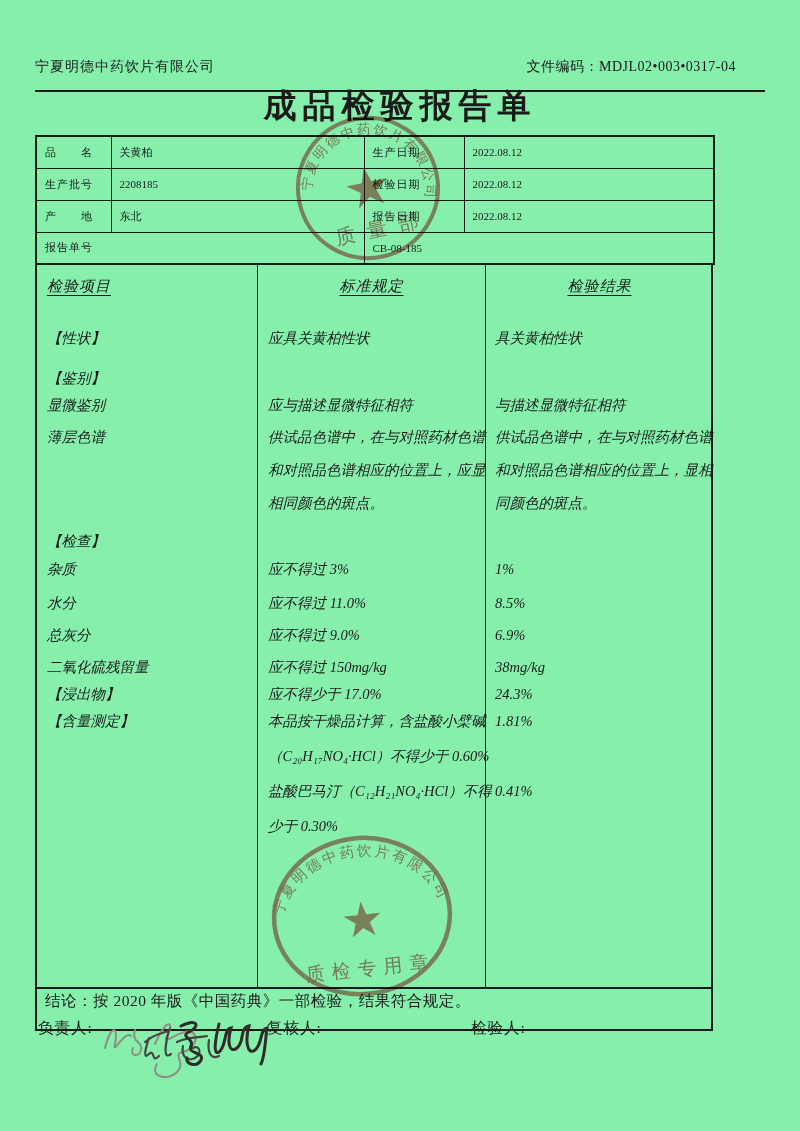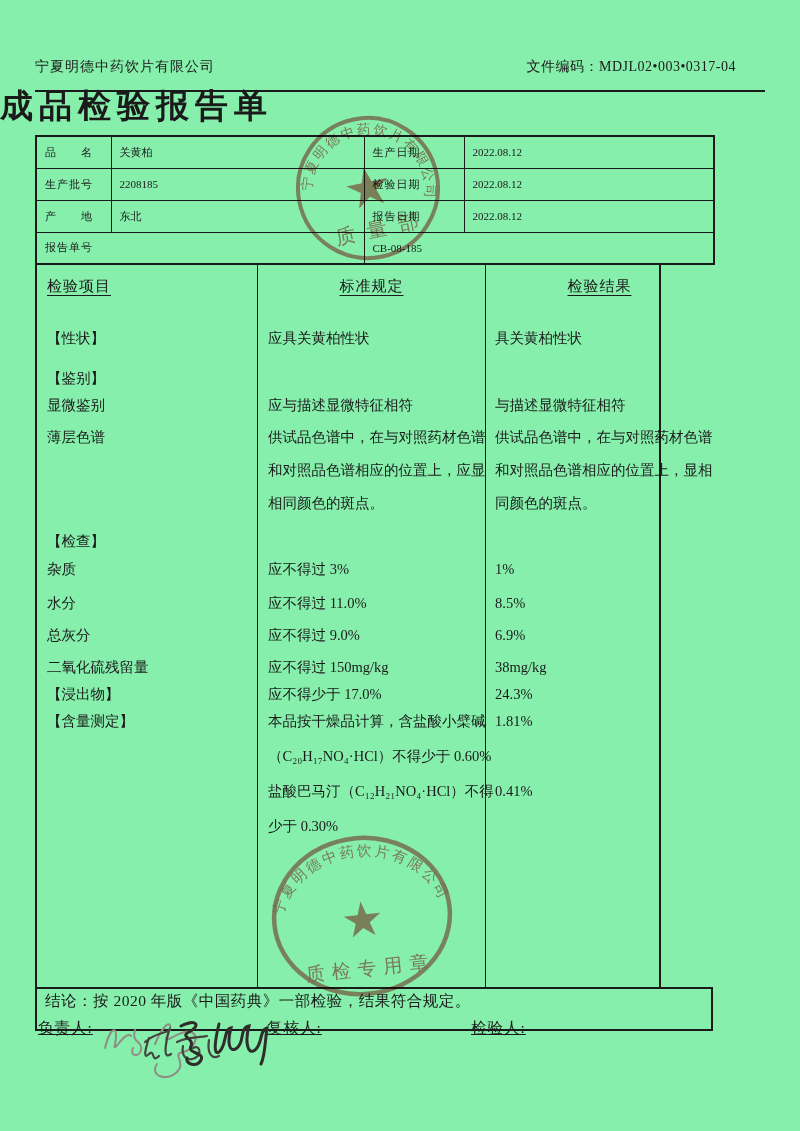--- a/index.html
+++ b/index.html
@@ -4,49 +4,49 @@
 <style>
   * { margin:0; padding:0; box-sizing:border-box; }
   html,body { background:#ffffff; }
   body { font-family:"Liberation Serif","DejaVu Serif",serif; color:#1a1a1a; }
   .page { position:relative; width:800px; height:1131px; background:#86efac; overflow:hidden; }
 
   
   .company { position:absolute; left:35px; top:58px; font-size:14px; letter-spacing:1px; }
   .doccode { position:absolute; right:64px; top:58px; font-size:14px; letter-spacing:.5px; }
   .toprule { position:absolute; left:35px; top:90px; width:730px; height:2px; background:#1a1a1a; }
-  .title  { position:absolute; left:0; top:84px; width:800px; 
+  .title  { position:absolute; left:0; top:84px; width:800px; text-align:center;
             font-size:33px; font-weight:bold; letter-spacing:6px; }
 
   
   table.info { position:absolute; left:35px; top:135px; width:678px; border-collapse:collapse;
                table-layout:fixed; font-size:11px; }
   table.info td { border:1px solid #1a1a1a; height:32px; padding-left:8px; overflow:hidden; white-space:nowrap; }
   table.info { border:2px solid #1a1a1a; }
   table.info td.lbl { letter-spacing:1px; }
 
   
-  .main { position:absolute; left:35px; top:265px; width:626px; height:722px;
-          border-left:2px solid #1a1a1a; border-right:2px solid #1a1a1a; }
+  .main { position:absolute; left:35px; top:265px; width:678px; height:722px;
+          border-left:2px solid #1a1a1a; border-right:2px solid #1a1a1a;font-style:italic; }
   .vline { position:absolute; top:0; bottom:0; width:1px; background:#1a1a1a; }
   .v1 { left:220px; } .v2 { left:448px; }
   .colhead { position:absolute; top:12px; font-size:15px; text-decoration:underline;
              text-underline-offset:4px; letter-spacing:1px; }
   .h1 { left:10px; } .h2 { left:221px; width:227px; text-align:center; } .h3 { left:449px; width:227px; text-align:center; }
   .ln { position:absolute; font-size:14.5px; white-space:nowrap; line-height:20px; }
   .c1 { left:10px; } .c2 { left:231px; } .c3 { left:458px; }
 
   
   .conclusion { position:absolute; left:35px; top:987px; width:678px; height:44px;
                 border:2px solid #1a1a1a; font-size:15.5px; line-height:24px; padding-left:8px;
                 letter-spacing:.5px; white-space:nowrap; overflow:hidden; }
 
   
   .sigrow { position:absolute; left:35px; top:1018px; width:720px; height:80px; font-size:15.5px; }
-  .siglabel { position:absolute; top:0; letter-spacing:1px;text-decoration:underline; }
+  .siglabel { position:absolute; top:0; letter-spacing:1px; }
   .sl1 { left:3px; } .sl2 { left:232px; } .sl3 { left:436px; }
   .sig { position:absolute; }
   .sg1 { left:62px; top:-8px; } .sg2 { left:100px; top:2px; } .sg3 { left:136px; top:-6px; }
 
   
   .stamp { position:absolute; mix-blend-mode:multiply; opacity:.88; pointer-events:none; }
   .stamp-top { left:283px; top:103px; }
   .stamp-bottom { left:256px; top:820px; }
 </style>
 </head>

